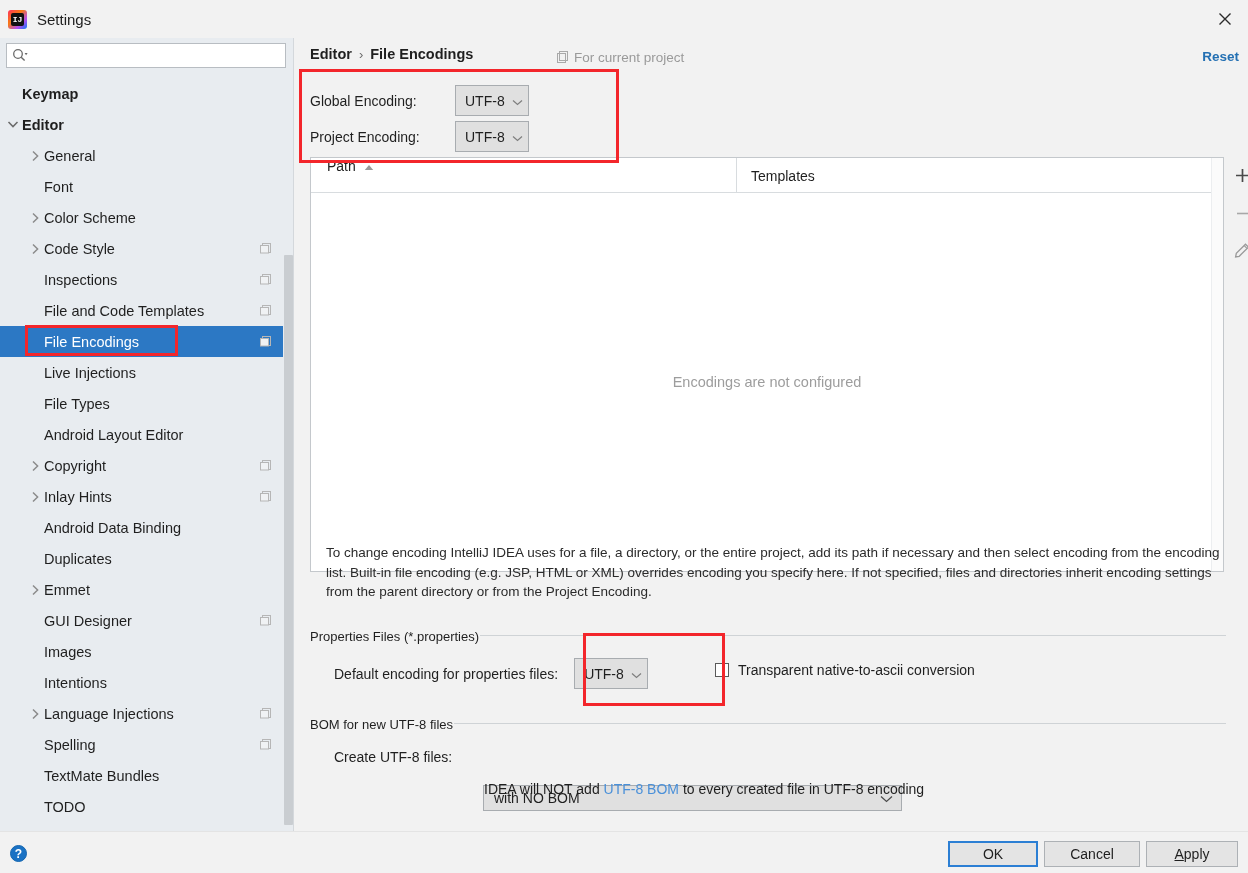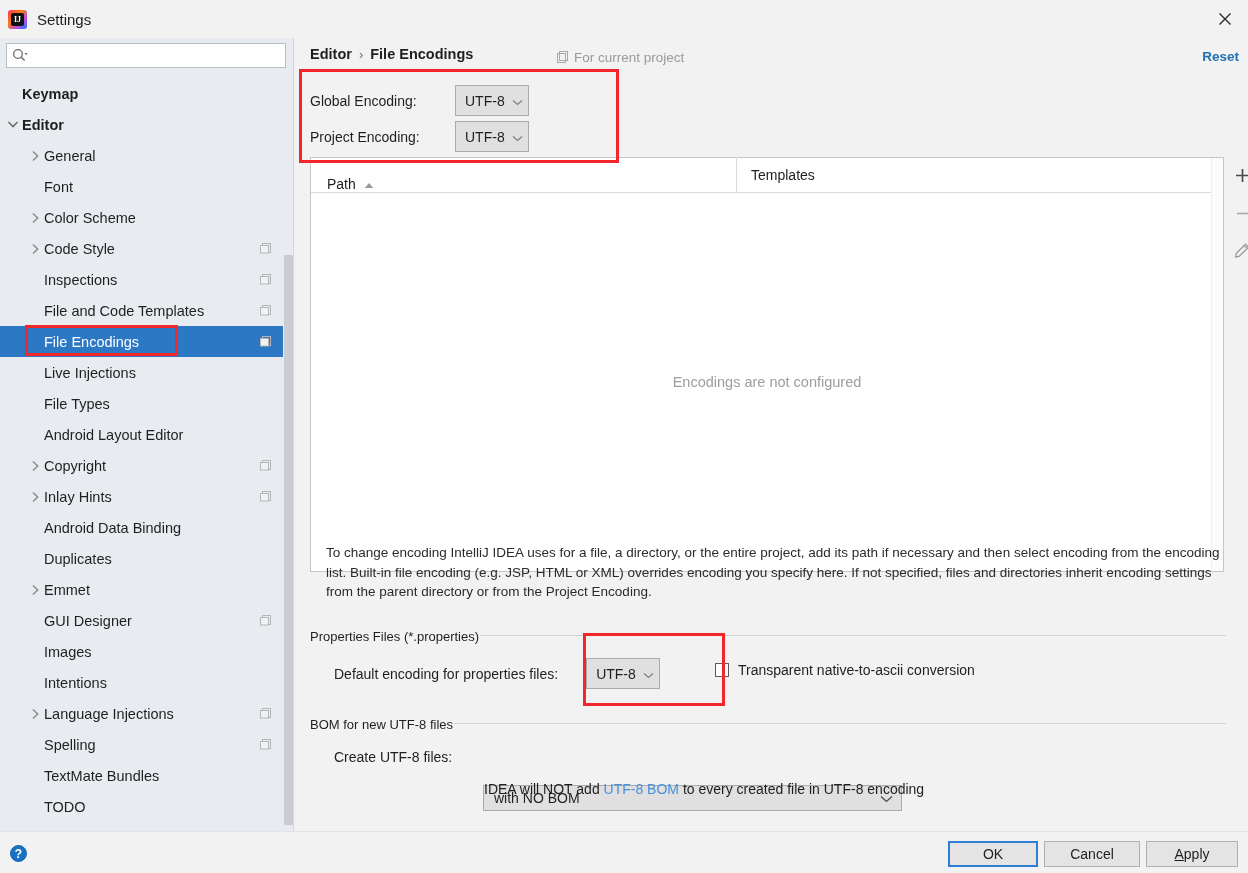--- a/index.html
+++ b/index.html
@@ -26,21 +26,21 @@
     background: linear-gradient(135deg,#fe315d 0%,#f97a12 38%,#b24df0 72%,#087cfa 100%);
   }
   .app-icon::after {
     content: ""; position: absolute; left: 3px; top: 3px; width: 13px; height: 13px;
     background: #111; border-radius: 2px;
   }
   .app-icon .ij-letters {
     position: absolute; left: 0; top: 0; width: 19px; height: 19px;
     z-index: 3; color: #fff; font-size: 8px; font-weight: bold;
     display: flex; align-items: center; justify-content: center;
-    font-family: Liberation Serif, serif;
+    font-family: Liberation Mono, monospace;
   }
   .title-text { font-size: 15px; color: #1f1f1f; }
   .close-btn {
     position: absolute; right: 0; top: 0; width: 46px; height: 38px;
     display: flex; align-items: center; justify-content: center;
     cursor: pointer;
   }
   .close-btn svg { display: block; }
 
   
@@ -122,21 +122,21 @@
     font-size: 14px; color: #1f1f1f;
   }
   .combo .chev { margin-left: 7px; opacity: .65; }
 
   
   .table-box {
     position: absolute; left: 16px; top: 119px; width: 914px; height: 415px;
     background: #ffffff; border: 1px solid #c4c8cc;
   }
   .table-head {
-    height: 35px; display: flex; align-items: flex-end;
+    height: 35px; display: flex; align-items: flex-start;
     border-bottom: 1px solid #d8dcdf; background: #ffffff;
   }
   .th { font-size: 14px; color: #1f1f1f; display: flex; align-items: center; gap: 8px; }
   .th.path { width: 425px; padding-left: 16px; }
   .th.enc { padding-left: 14px; border-left: 1px solid #d8dcdf; height: 35px; align-items: center; display: flex; flex: 1; }
   .sort-caret { display: inline-block; }
   .table-empty {
     height: 378px; display: flex; align-items: center; justify-content: center;
     font-size: 14.5px; color: #9d9d9d;
   }
@@ -554,21 +554,21 @@
       </svg>
     </div>
   </div>
 
   <div class="desc">To change encoding IntelliJ IDEA uses for a file, a directory, or the entire project, add its path if necessary and then select encoding from the encoding list. Built-in file encoding (e.g. JSP, HTML or XML) overrides encoding you specify here. If not specified, files and directories inherit encoding settings from the parent directory or from the Project Encoding.</div>
 
   <div class="group-title" style="left:16px; top:591px;">Properties Files (*.properties)</div>
   <div class="group-rule" style="left:186px; top:597px; width:746px;"></div>
 
   <div class="field-row" style="left:40px; top:620px;">
-    <span class="field-label" style="margin-right:28px;">Default encoding for properties files:</span>
+    <span class="field-label" style="margin-right:16px;">Default encoding for properties files:</span>
     <span class="combo" style="min-width:73px;">
       <span>UTF-8</span>
       <span class="chev">
         <svg width="11" height="7" viewBox="0 0 11 7">
             <path d="M1 1.5 L5.5 5.5 L10 1.5" stroke="#4b4b4b" stroke-width="1.2" fill="none"></path>
           </svg>
       </span>
     </span>
   </div>
 

